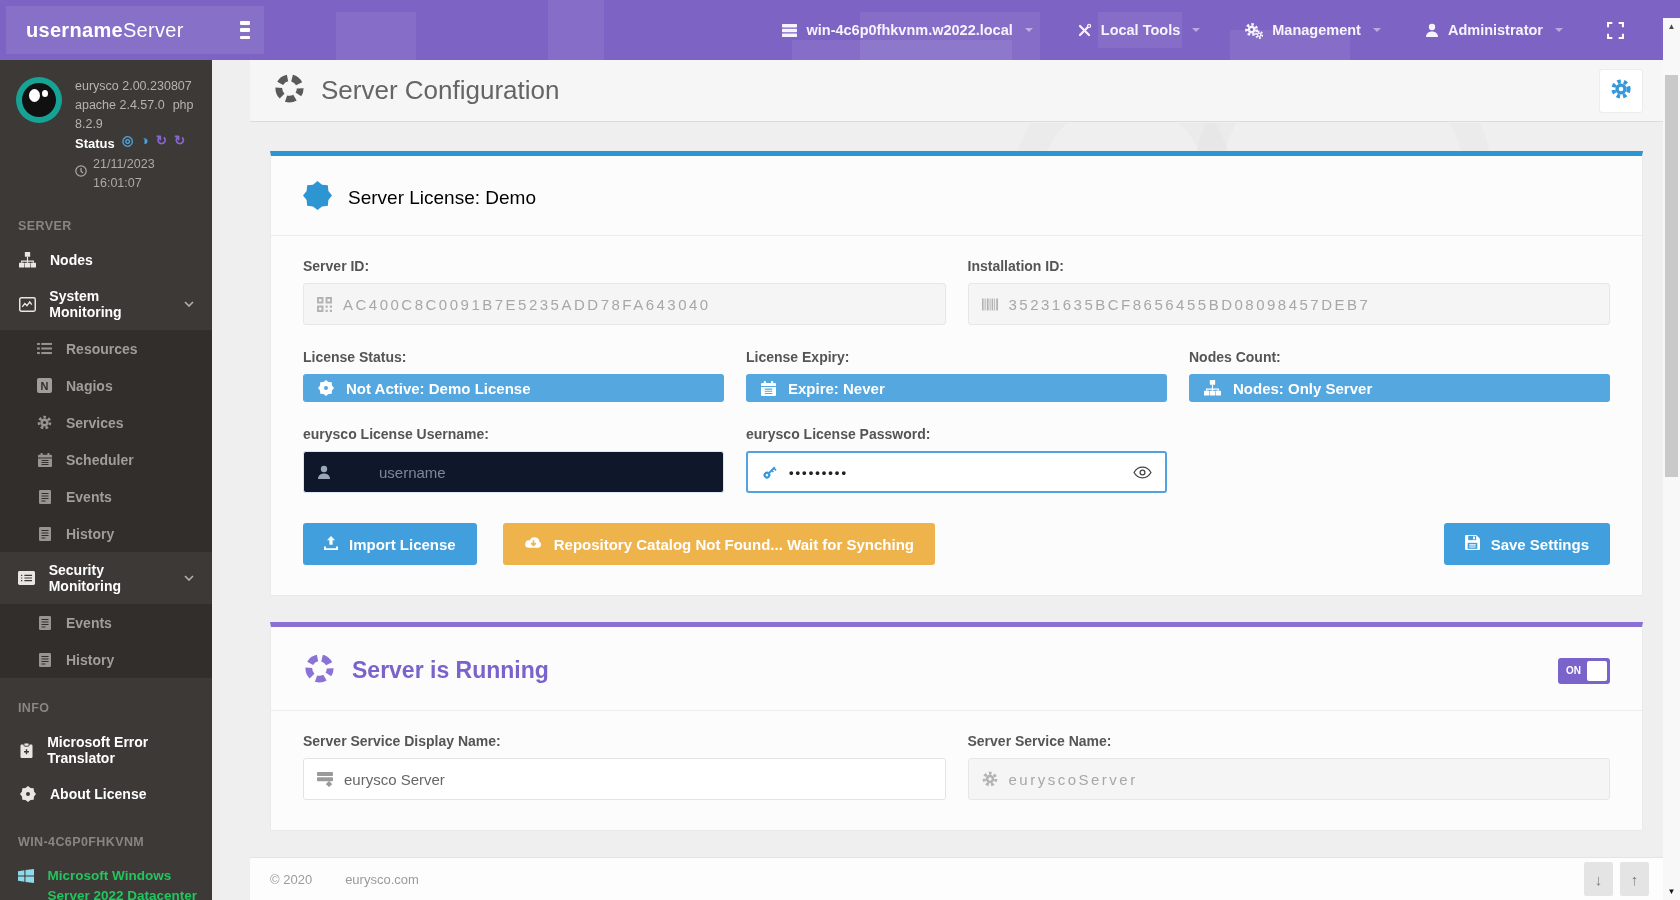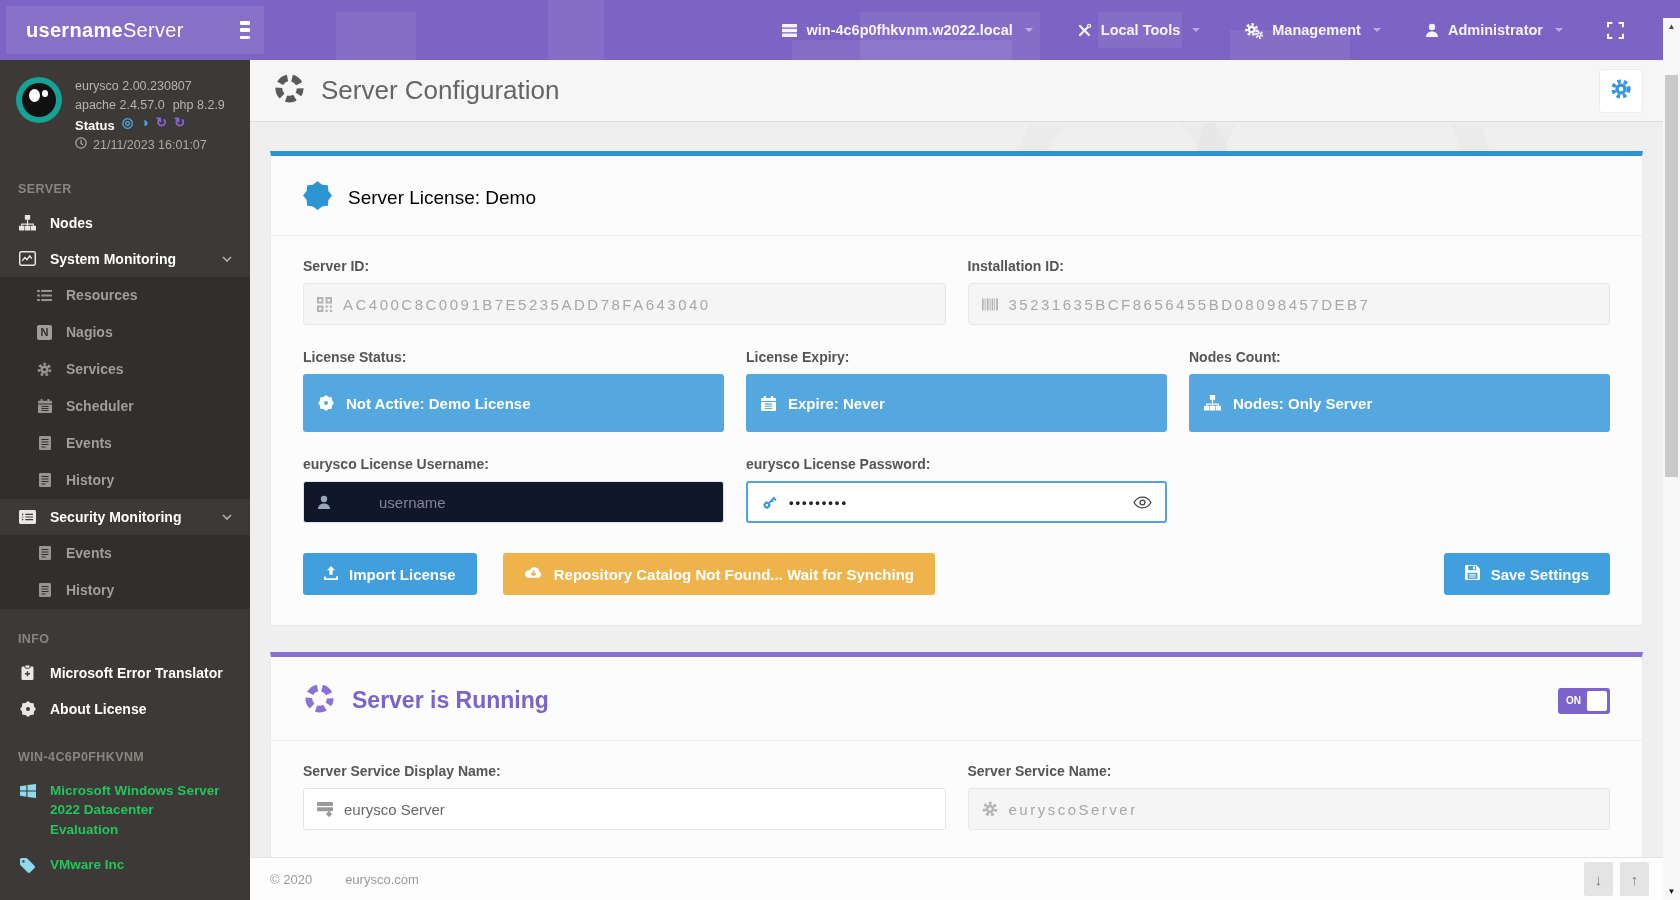--- a/index.html
+++ b/index.html
@@ -15,21 +15,21 @@
   .brand-text b { font-weight:700; }
   .hamburger { margin-left:56px; width:26px; height:18px; display:flex; flex-direction:column; justify-content:space-between; cursor:pointer; position:relative; }
   .hamburger span { display:block; height:3.5px; background:#fff; border-radius:1px; }
   .topnav { position:absolute; left:250px; right:0; top:0; height:60px; display:flex; align-items:center; justify-content:flex-end; gap:44px; padding-right:56px; }
   .nav-item { display:flex; align-items:center; gap:9px; color:#f6f3fd; font-size:14.5px; font-weight:600; cursor:pointer; position:relative; }
   .nav-item svg { display:block; }
   .caret { width:0; height:0; border-left:4px solid transparent; border-right:4px solid transparent; border-top:4.5px solid rgba(255,255,255,0.45); margin-left:3px; }
   .fs-btn { cursor:pointer; color:#fff; display:flex; }
 
   
-  .sidebar { position:absolute; top:60px; left:0; width:250px; bottom:0; background:#3c3936; z-index:20; }
+  .sidebar { position:absolute; top:60px; left:0; width:212px; bottom:0; background:#3c3936; z-index:20; }
   .profile { display:flex; gap:13px; padding:17px 14px 4px 16px; }
   .avatar { width:46px; height:46px; border-radius:50%; background:#16a294; position:relative; flex:0 0 46px; }
   .avatar .pupil { position:absolute; left:6px; top:6px; width:34px; height:34px; border-radius:50%; background:#101010; }
   .avatar .eye1 { position:absolute; left:13px; top:12px; width:11px; height:13px; border-radius:50%; background:#fff; }
   .avatar .eye2 { position:absolute; left:26px; top:13px; width:6px; height:7px; border-radius:50%; background:#fff; }
   .p-lines { font-size:12.5px; color:#b7b3ae; line-height:1.5; }
   .p-ver2 span { margin-right:8px; }
   .p-status { display:flex; align-items:flex-start; gap:7px; margin-top:1px; }
   .p-status .st-label { color:#fff; font-weight:700; font-size:13px; }
   .st-ico { font-size:13.5px; font-weight:700; line-height:1; }
@@ -65,21 +65,21 @@
   .divider { height:1px; background:#ececec; }
   .p-body { padding:2px 32px 30px; }
 
   .grid2 { display:grid; grid-template-columns:1fr 1fr; gap:22px; margin-top:20px; }
   .grid3 { display:grid; grid-template-columns:1fr 1fr 1fr; gap:22px; margin-top:24px; }
   .f-label { font-size:14px; font-weight:700; color:#555; }
   .field { margin-top:9px; height:42px; border:1px solid #e7e7e7; border-radius:3px; background:#f5f5f5; display:flex; align-items:center; padding:0 13px; gap:11px; }
   .field .ficon { color:#b3b3b3; display:flex; flex:0 0 auto; }
   .field input { border:0; background:transparent; outline:none; flex:1; min-width:0; font-family:"Liberation Sans", sans-serif; }
   .field.disabled input { color:#a7a7a7; letter-spacing:2.5px; font-size:15px; }
-  .badge { margin-top:9px; height:58px; background:#55a7e0; border-radius:3px; color:#fff; display:flex; align-items:center; padding:0 15px; gap:12px; font-size:15px; font-weight:600; }
+  .badge { margin-top:9px; height:28px; background:#55a7e0; border-radius:3px; color:#fff; display:flex; align-items:center; padding:0 15px; gap:12px; font-size:15px; font-weight:600; }
   .badge .ficon { display:flex; color:#fff; }
   .user-field { background:#0f172a; border-color:#dbe5f5;gap:48px; }
   .user-field .ficon { color:#9aa7b8; }
   .user-field input { color:#7e8893; font-size:15px; }
   .user-field input::placeholder { color:#7e8893; opacity:1; }
   .pass-field { background:#fff; border:2px solid #53a2e0; }
   .pass-field input { color:#222; letter-spacing:2px; font-size:13px; font-weight:700; }
   .eye { margin-left:auto; display:flex; cursor:pointer; color:#444; }
   .white-field { background:#fff; border-color:#e4e4e4; }
   .white-field .ficon { color:#9a9a9a; }

